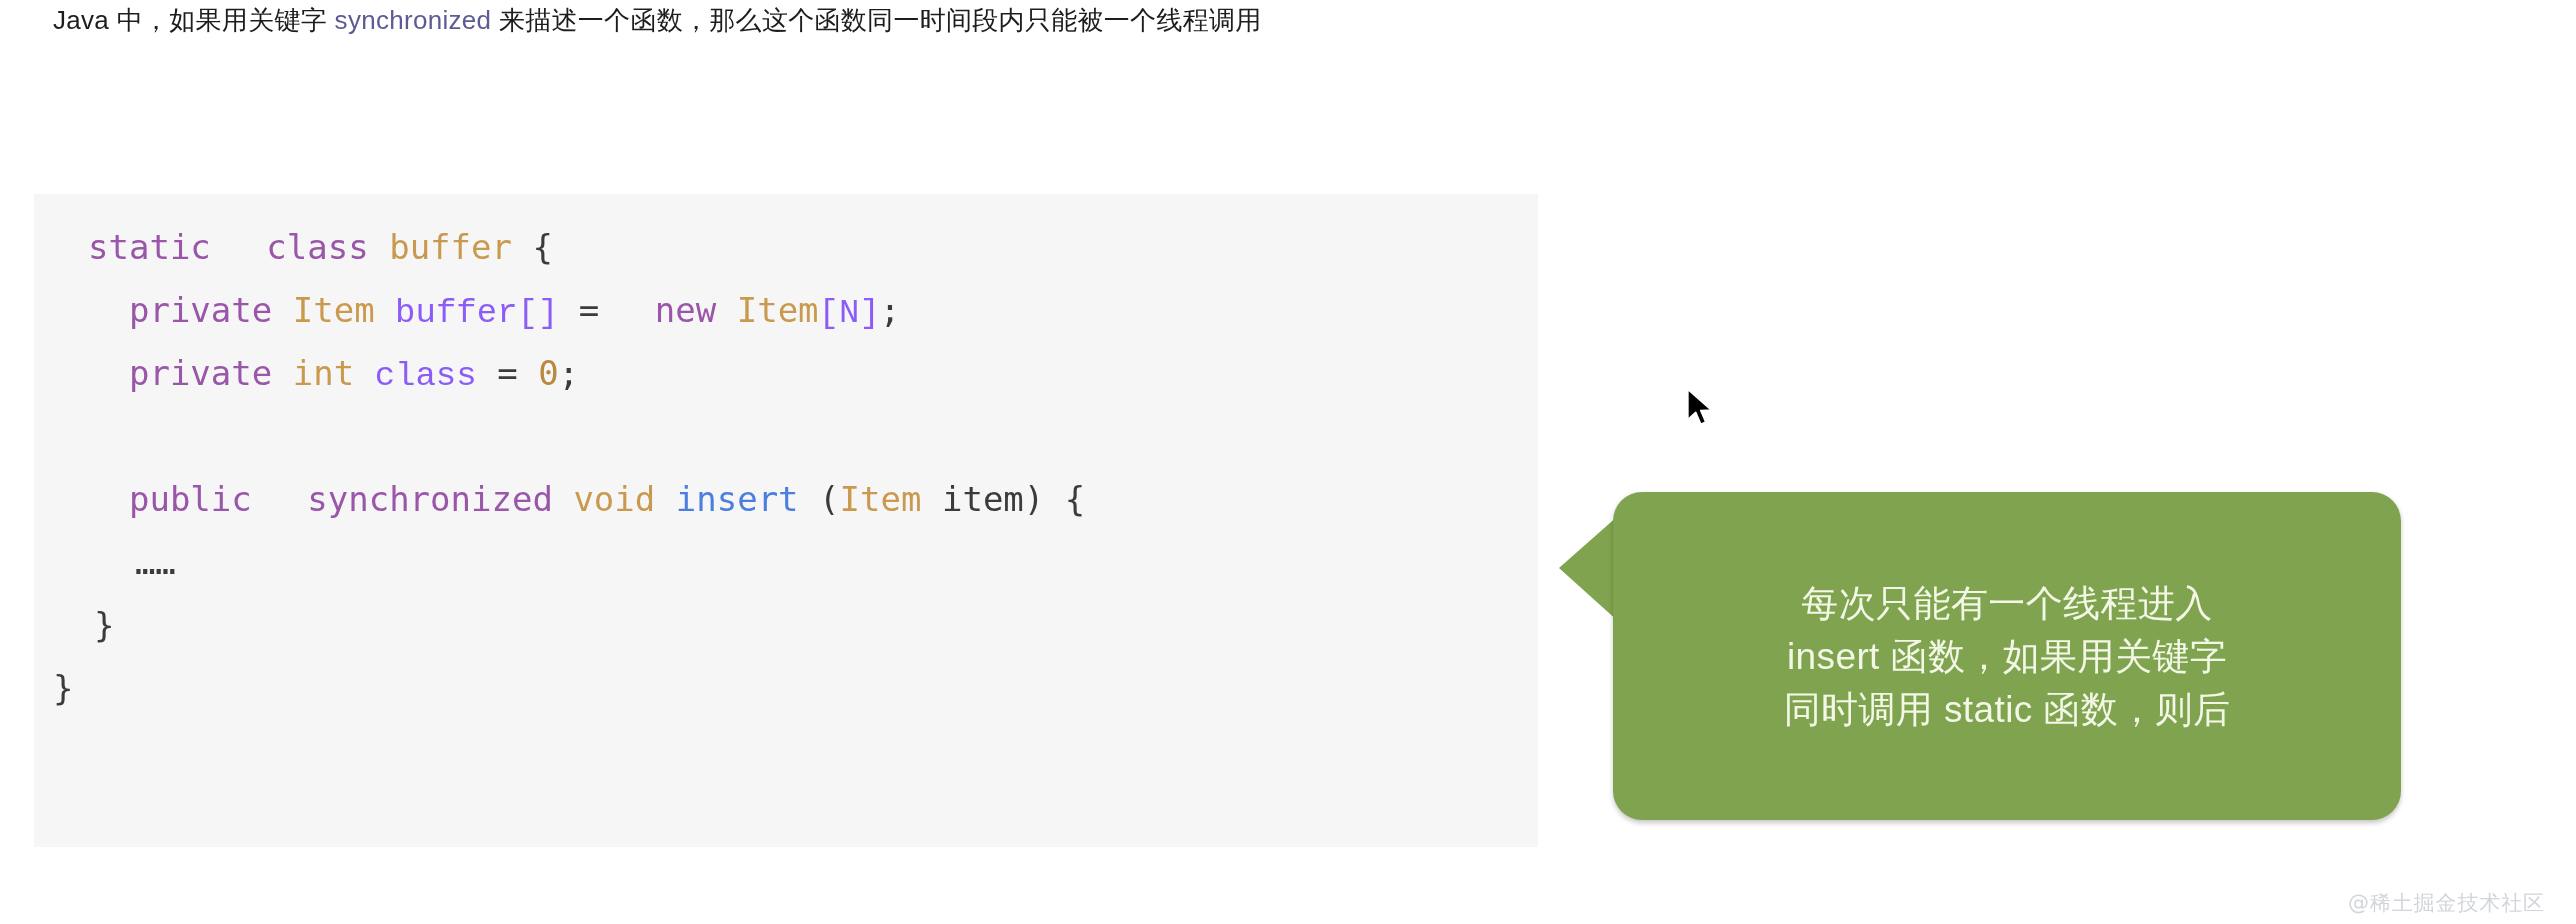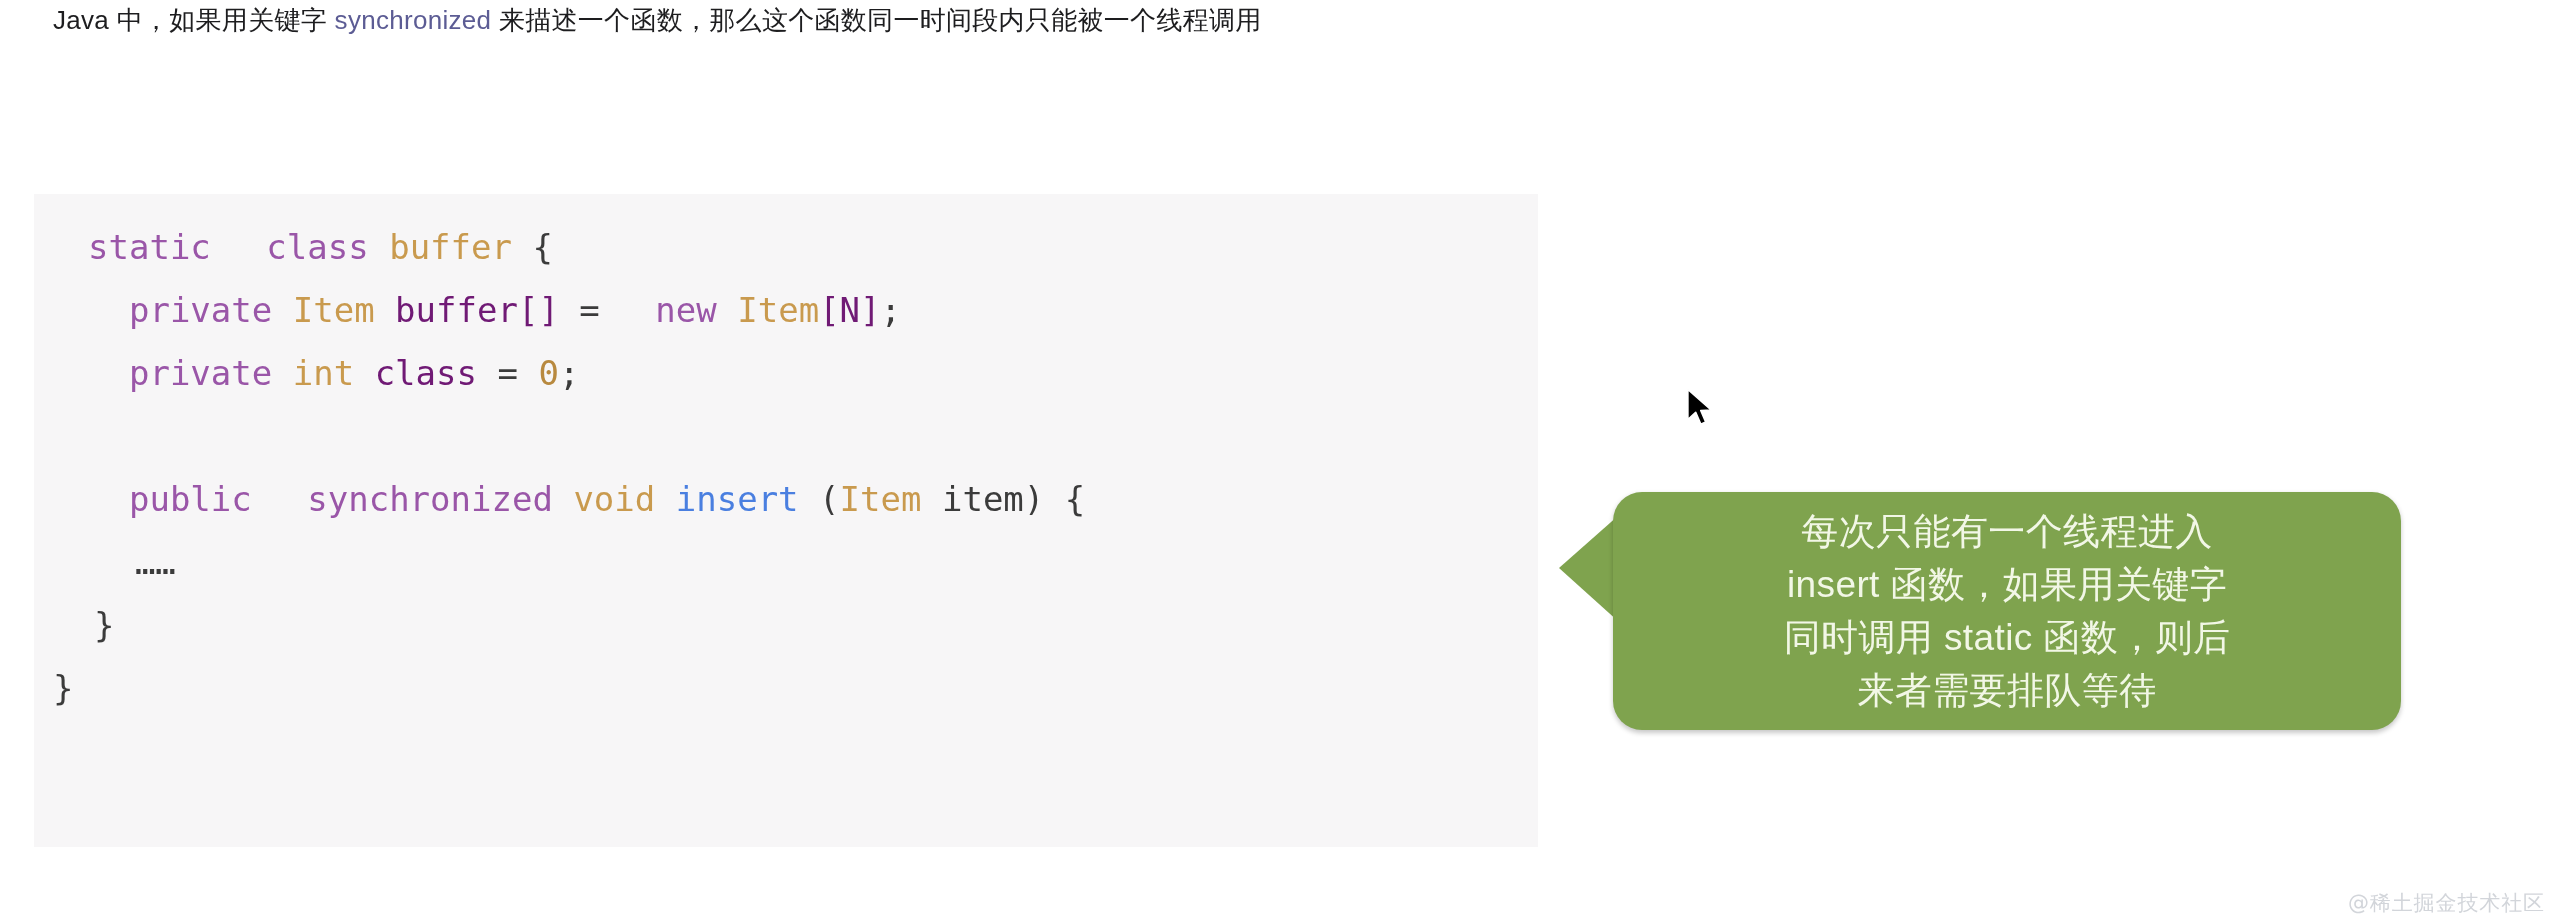--- a/index.html
+++ b/index.html
@@ -50,33 +50,33 @@
   .code-line {
     white-space: pre;
     padding-left: 19px;
     height: 63px;
   }
   .code-line.blank { height: 63px; }
 
   
   .t-kw    { color: #9a56a8; margin-left: 35px; }
   .t-type  { color: #c99a4e; }
-  .t-ident { color: #701a75; }
+  .t-ident { color: #8b5cf6; font-family: Liberation Mono, monospace; }
   .t-fn    { color: #4a7fe0; }
   .t-num   { color: #b8893f; }
   .t-punc  { color: #3b3b3b; }
   .t-plain { color: #3b3b3b; }
 
   
   #callout {
     position: absolute;
     left: 1613px;
     top: 492px;
     width: 788px;
-    height: 238px;
+    height: 328px;
     background: #7fa34e;
     border-radius: 29px;
     box-shadow: 0 2.6px 5.1px rgba(0,0,0,0.22);
   }
   #callout-tail {
     position: absolute;
     left: 1559px;
     top: 515px;
     width: 60px;
     height: 106px;
@@ -151,21 +151,20 @@
   </div>
 
 <div id="callout-tail">
   <div class="tri" style="border-right-color: rgb(127, 163, 78);"></div>
 </div>
 <div id="callout" style="background: rgb(127, 163, 78);">
   <div id="callout-text" style="color: rgb(242, 247, 230);">
       <span class="cl">每次只能有一个线程进入</span>
       <span class="cl">insert 函数，如果用关键字</span>
       <span class="cl">同时调用 static 函数，则后</span>
-      <span class="cl">来者需要排队等待</span>
     </div>
 </div>
 
 <div id="cursor" style="left: 1685px; top: 388px;">
   <svg width="31" height="43" viewBox="0 0 24 34">
     <path d="M2 1 L2 25 L8.2 19.2 L12.2 28.6 L16.1 26.9 L12.2 17.8 L20.4 17.4 Z" fill="#000000" stroke="#ffffff" stroke-width="1.3" stroke-linejoin="round"></path>
   </svg>
 </div>
 
 <div id="watermark">@稀土掘金技术社区</div>

